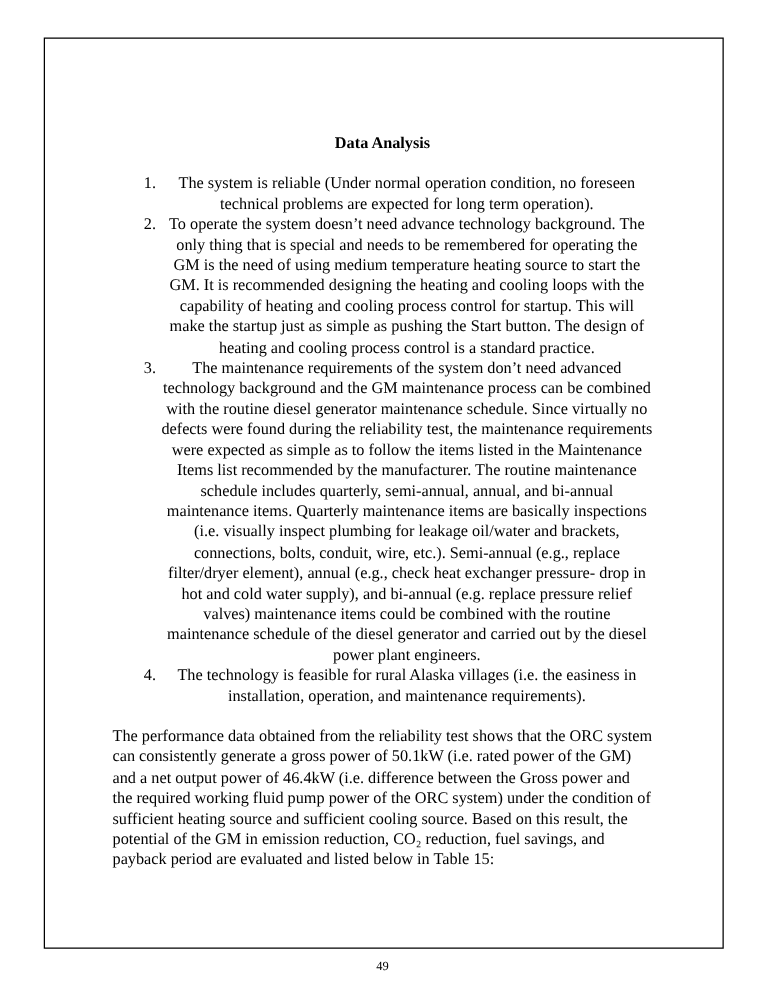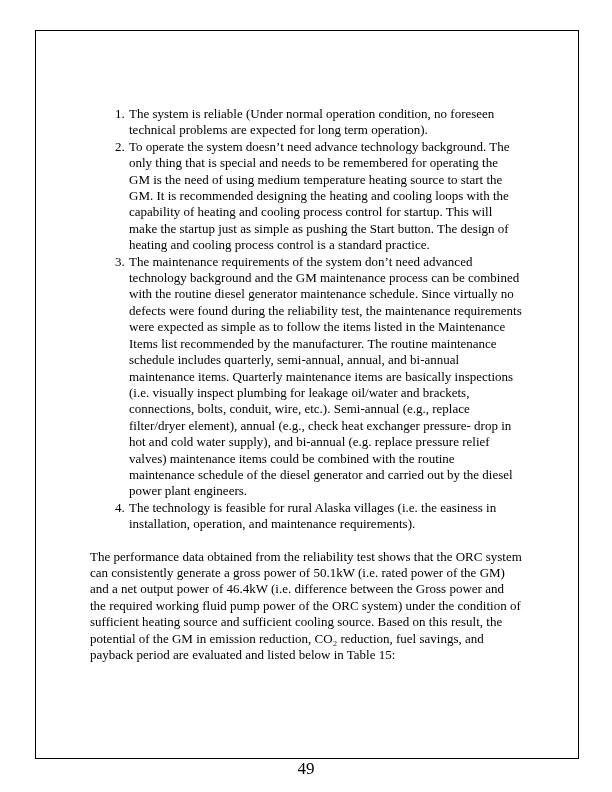--- a/index.html
+++ b/index.html
@@ -50,40 +50,42 @@
     margin: 0;
   }
   ol.analysis-list {
     margin: 0;
     padding-left: 38px;
     list-style: decimal outside;
   }
   ol.analysis-list li {
     margin: 0;
     padding-left: 1px;
+    text-align: center;
   }
   .page-number {
     position: absolute;
     left: 0;
     right: 0;
     bottom: 13px;
     text-align: center;
-    font-size: 17px;
+    font-size: 10px;
     font-family: "Liberation Serif", serif;
   }
 </style>
 </head>
 <body>
 
 <div class="page">
   <div class="page-border"></div>
 
   <div class="content">
 
     <div class="chapter-title">
+      <div>Data Analysis</div>
     </div>
 
 
     <div class="section-block">
       <ol class="analysis-list">
         <li>The system is reliable (Under normal operation condition, no foreseen technical problems are expected for long term operation).</li>
         <li>To operate the system doesn’t need advance technology background. The only thing that is special and needs to be remembered for operating the GM is the need of using medium temperature heating source to start the GM. It is recommended designing the heating and cooling loops with the capability of heating and cooling process control for startup. This will make the startup just as simple as pushing the Start button. The design of heating and cooling process control is a standard practice.</li>
         <li>The maintenance requirements of the system don’t need advanced technology background and the GM maintenance process can be combined with the routine diesel generator maintenance schedule. Since virtually no defects were found during the reliability test, the maintenance requirements were expected as simple as to follow the items listed in the Maintenance Items list recommended by the manufacturer. The routine maintenance schedule includes quarterly, semi-annual, annual, and bi-annual maintenance items. Quarterly maintenance items are basically inspections (i.e. visually inspect plumbing for leakage oil/water and brackets, connections, bolts, conduit, wire, etc.). Semi-annual (e.g., replace filter/dryer element), annual (e.g., check heat exchanger pressure- drop in hot and cold water supply), and bi-annual (e.g. replace pressure relief valves) maintenance items could be combined with the routine maintenance schedule of the diesel generator and carried out by the diesel power plant engineers.</li>
         <li>The technology is feasible for rural Alaska villages (i.e. the easiness in installation, operation, and maintenance requirements).</li>
       </ol>

